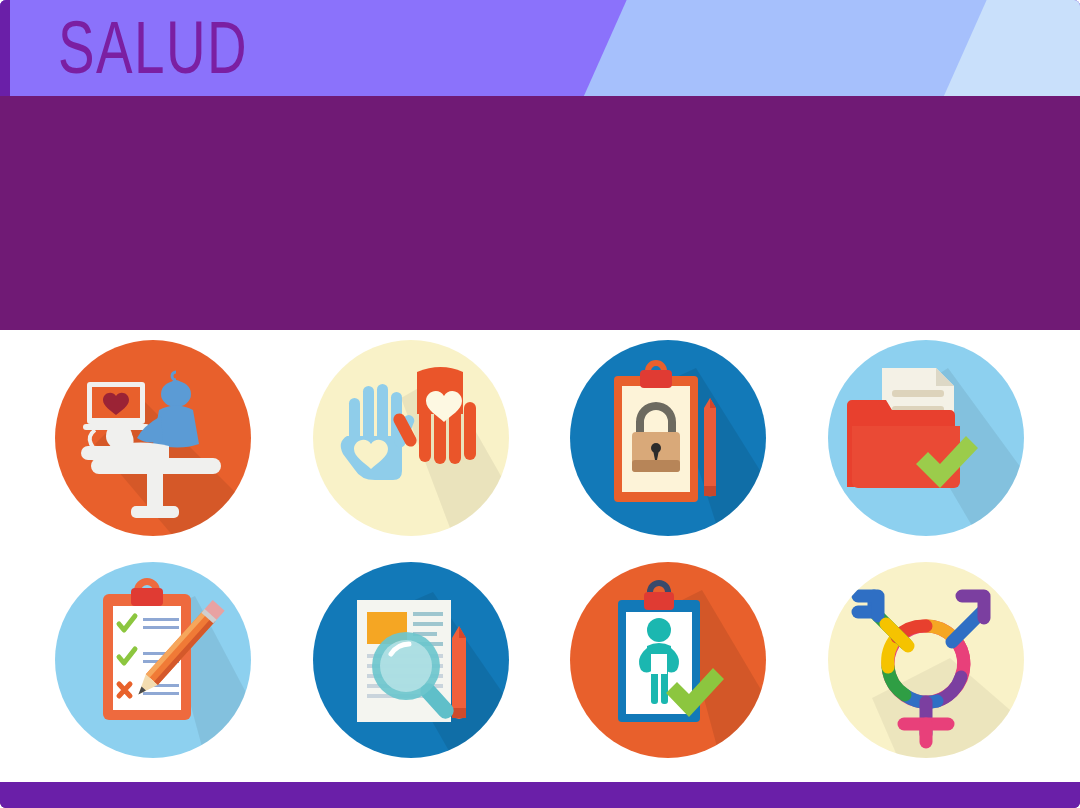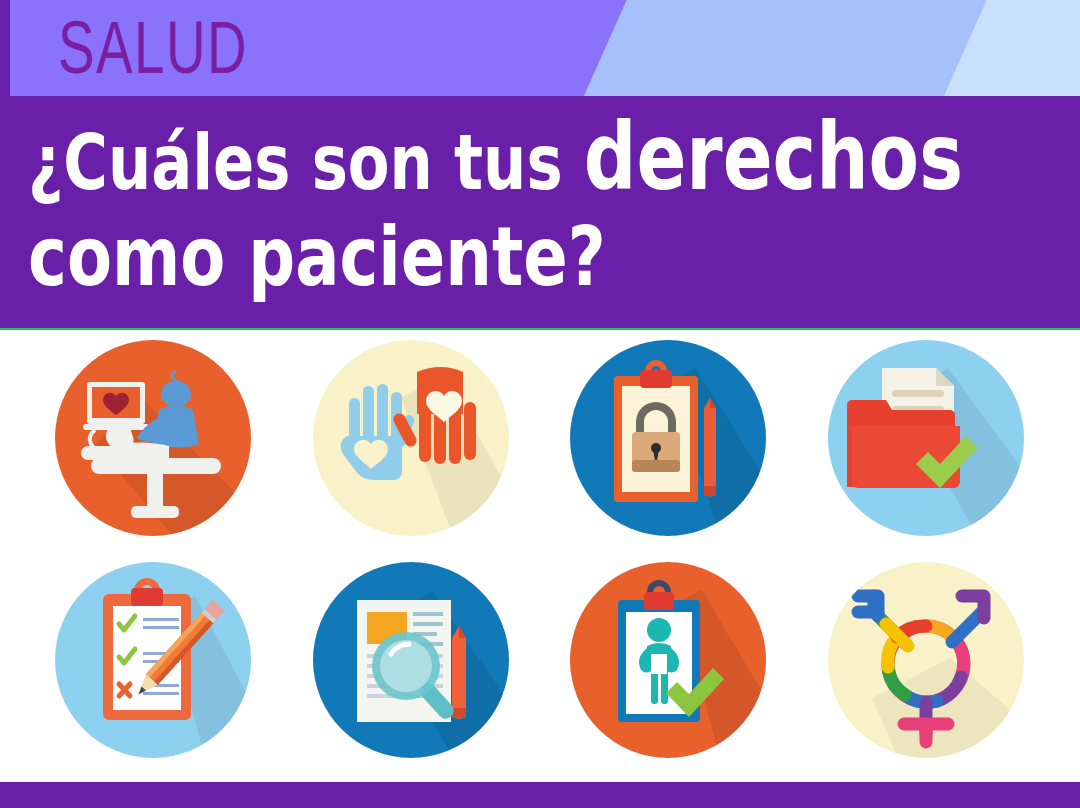--- a/index.html
+++ b/index.html
@@ -2,21 +2,21 @@
 <html><head>
 <meta charset="utf-8">
 <style>
   html,body{margin:0;padding:0;}
   body{
     width:1080px;height:808px;
     background:#ffffff;
     font-family:"Liberation Sans", sans-serif;
     overflow:hidden;
   }
-  .page{position:relative;width:1080px;height:808px;overflow:hidden;background:#22c55e;}
+  .page{position:relative;width:1080px;height:808px;overflow:hidden;background:#701a75;border-radius:6px;}
 
   
   .kicker-bar{
     position:absolute;left:0;top:0;width:1080px;height:96px;
     background:#8b72fb;overflow:hidden;
   }
   .kicker-left-edge{
     position:absolute;left:0;top:0;width:10px;height:96px;
     background:#6a1fa8;z-index:5;
   }
@@ -105,28 +105,20 @@
 
 <div class="page">
 
   <div class="kicker-bar">
     <div class="stripe-mid"></div>
     <div class="stripe-pale"></div>
     <div class="kicker-left-edge"></div>
     <div class="kicker-text">SALUD</div>
   </div>
 
-  <div class="headline-banner">
-    <div class="headline">
-      <span class="hl-line hl-line1">
-        <span class="hl-light">¿Cuáles son tus </span><span class="hl-strong">derechos</span>
-      </span>
-      <span class="hl-line hl-line2">como paciente?</span>
-    </div>
-  </div>
 
   <div class="icon-grid">
 
     <div class="icon-cell r1 c1">
       <div class="circle" style="background:#e8602c">
         <svg class="art" viewBox="0 0 196 196">
           <polygon points="40,104 86,58 196,168 196,196 118,196" fill="rgba(0,0,0,0.08)"></polygon>
 
           <rect x="32" y="42" width="58" height="42" rx="3" fill="#f0f0ee"></rect>
           <rect x="37" y="47" width="48" height="31" fill="#e8602c"></rect>

